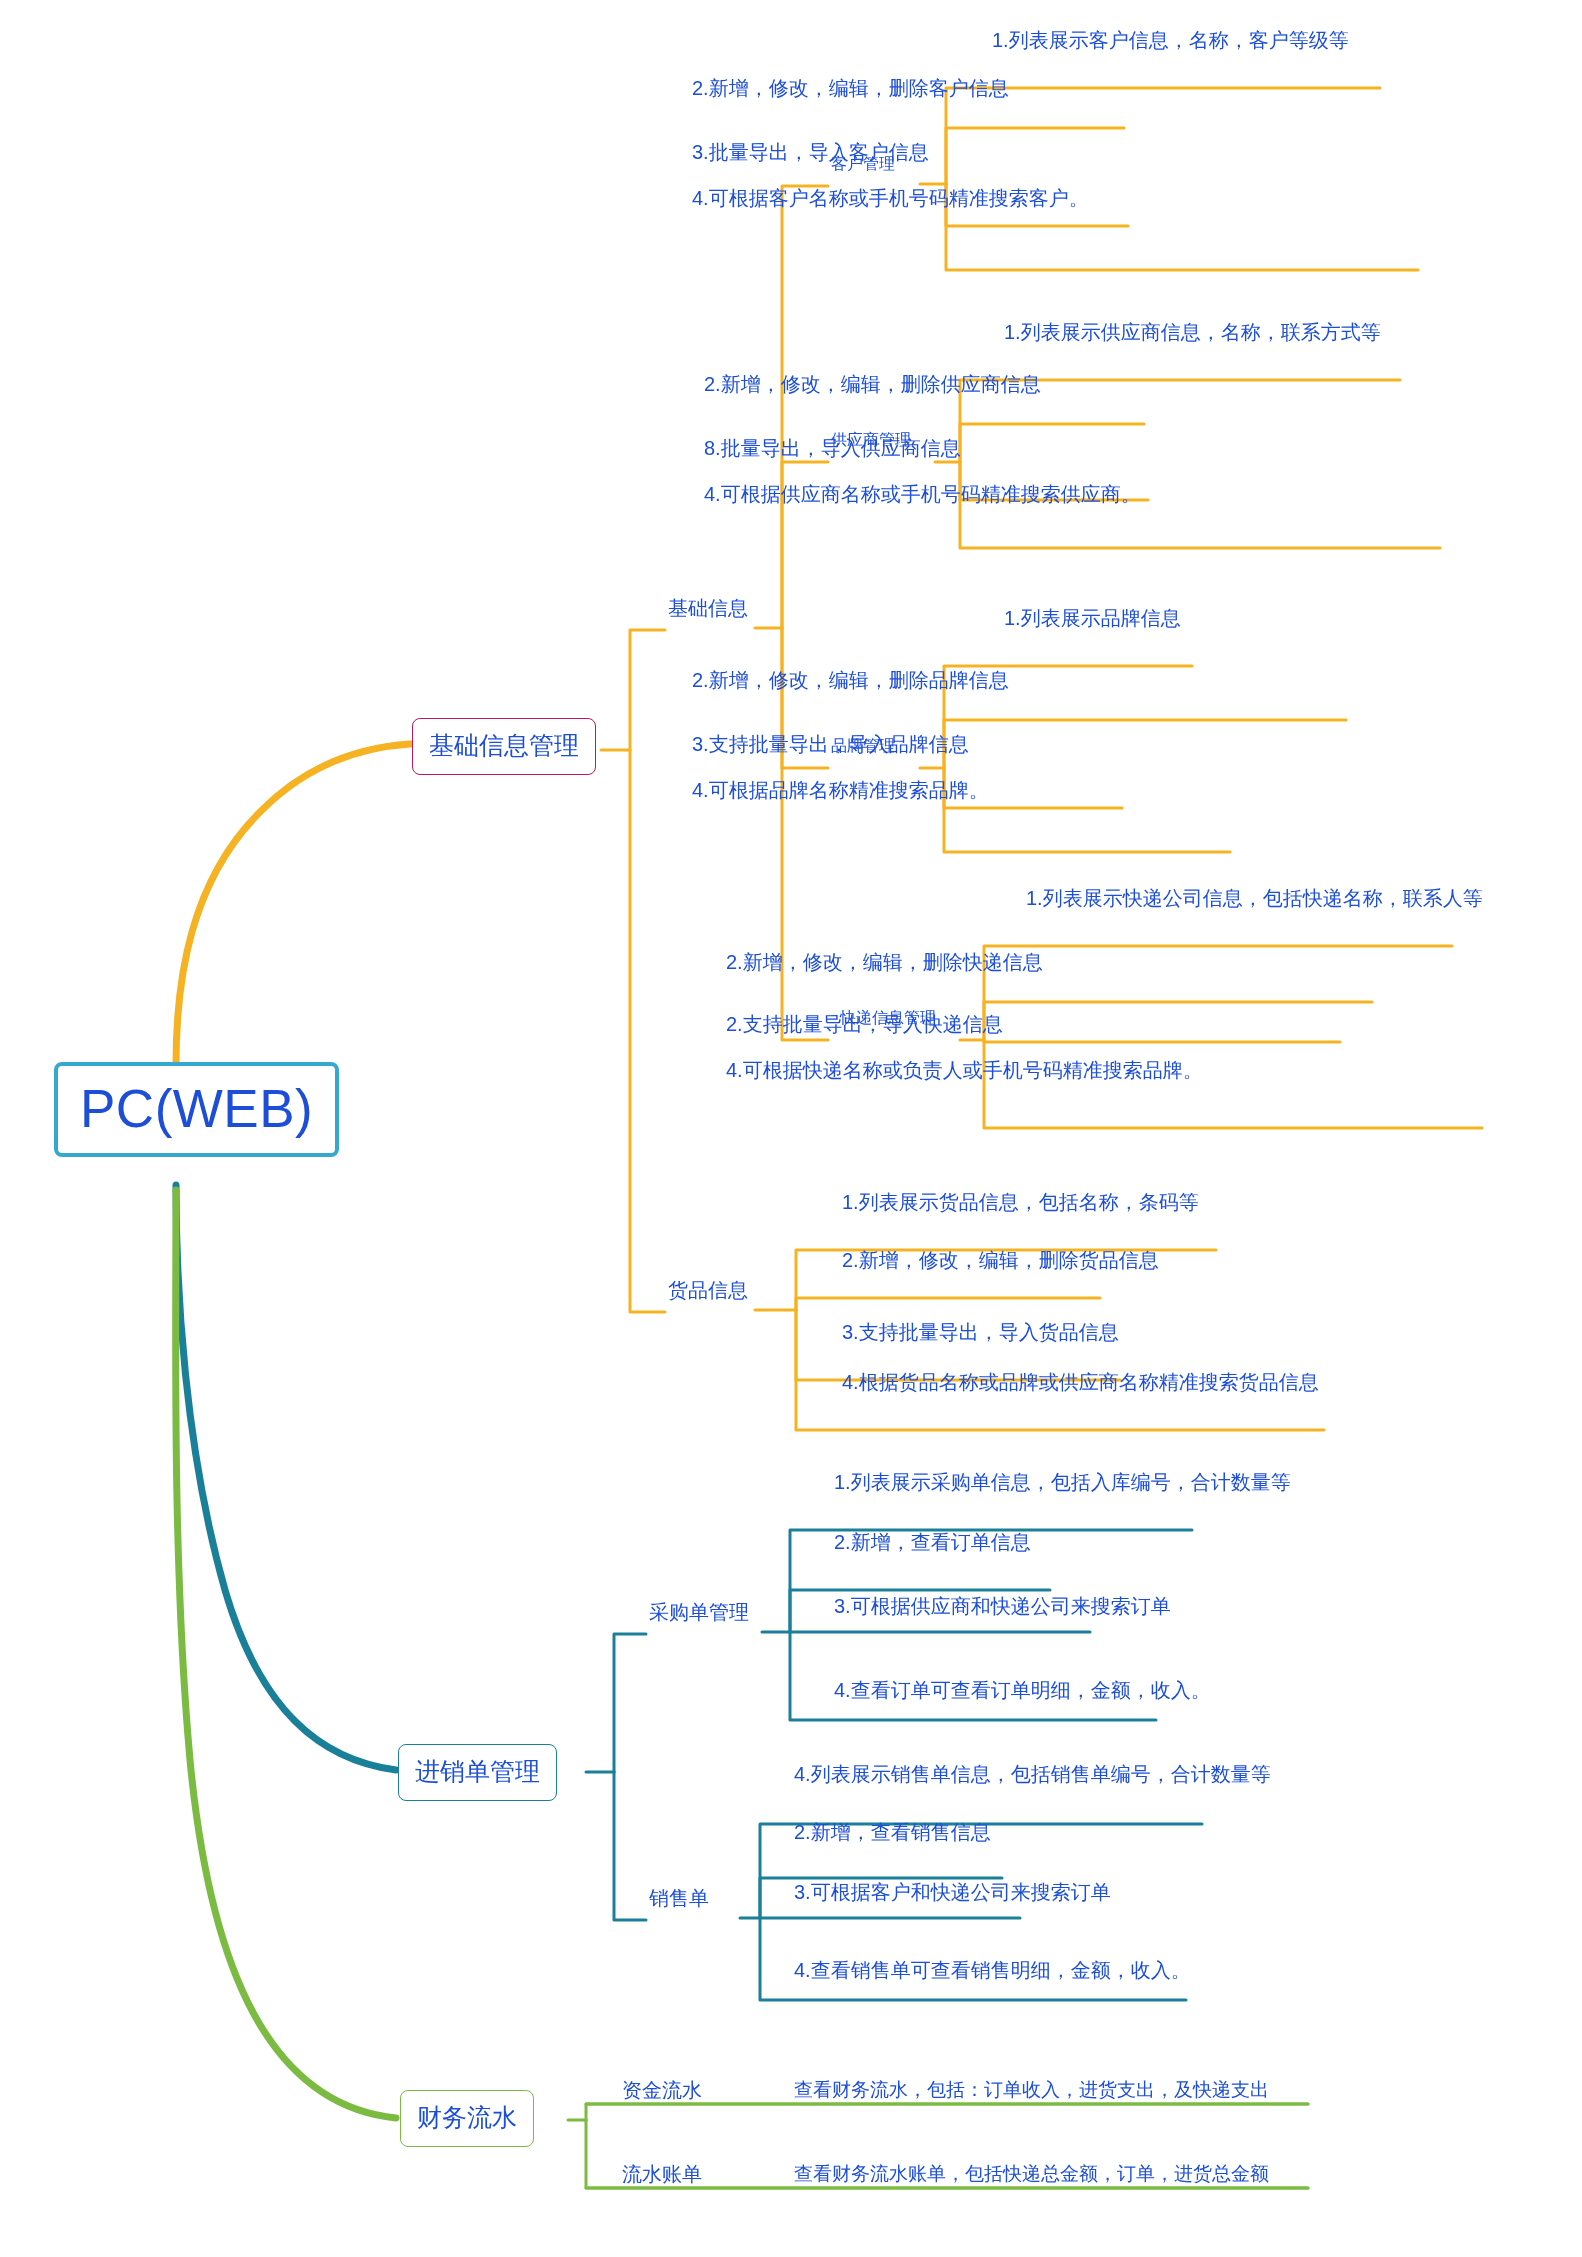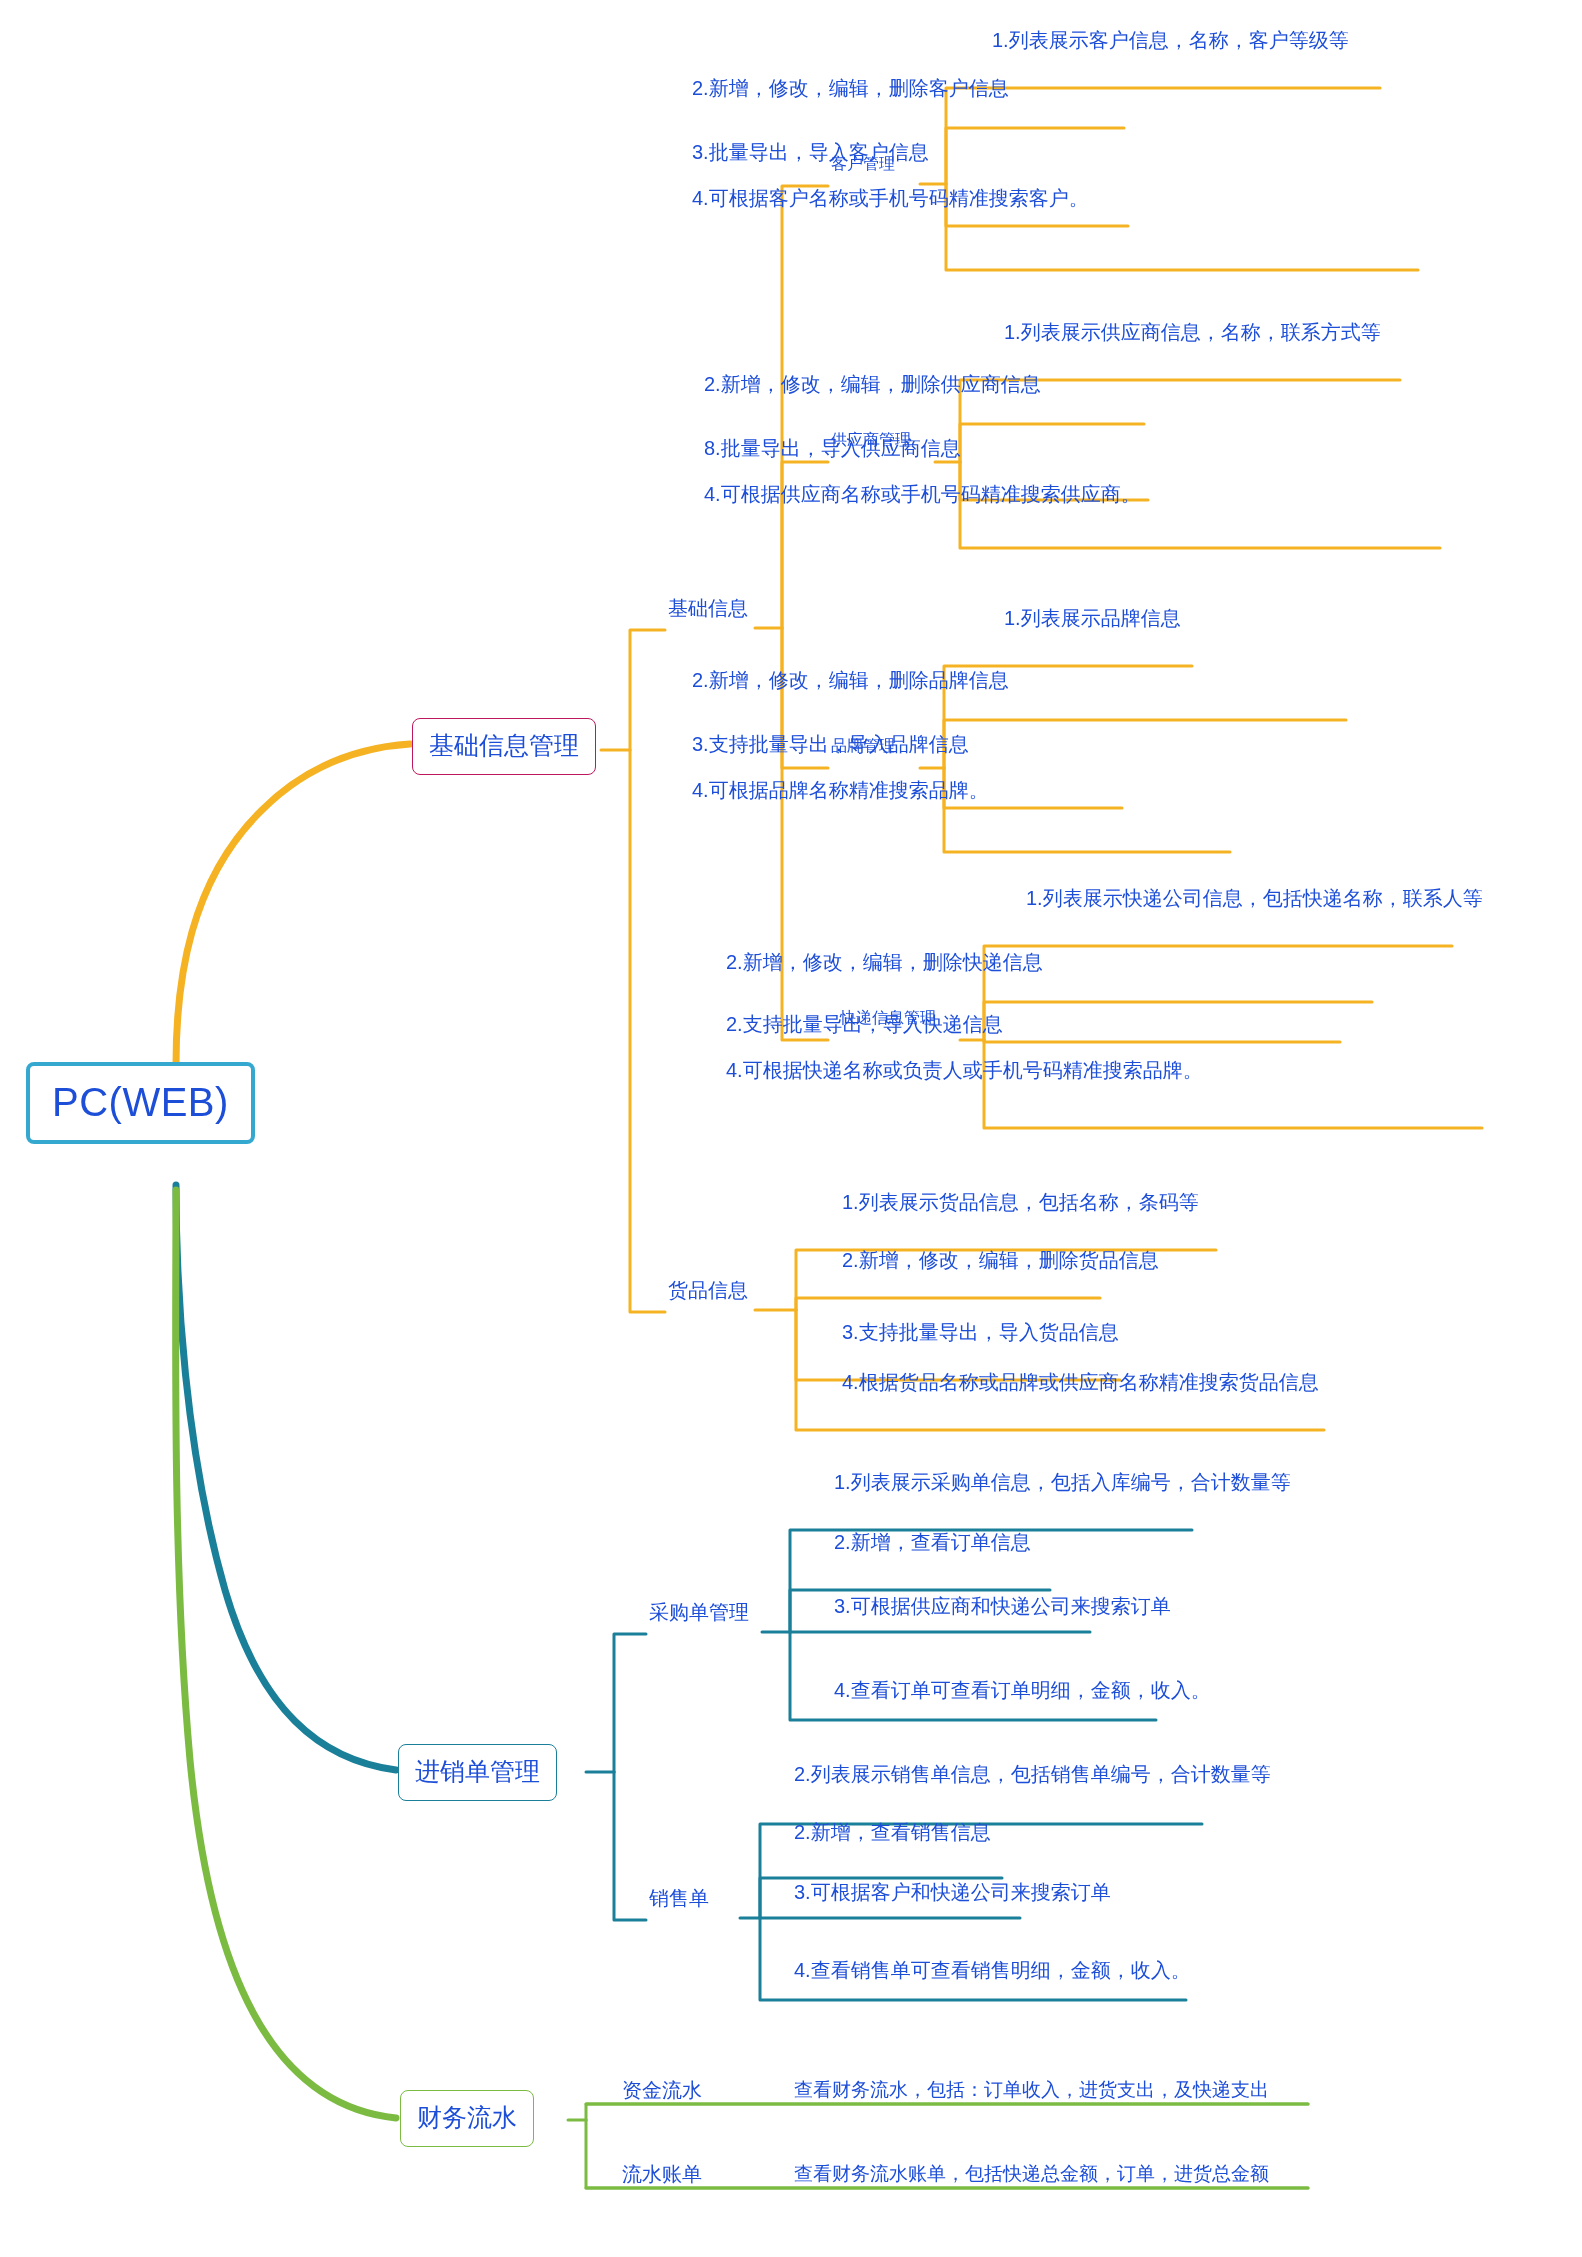--- a/index.html
+++ b/index.html
@@ -30,24 +30,25 @@
     position: absolute;
     box-sizing: border-box;
     white-space: nowrap;
     color: #1d4ed8;
   }
   
   .node.root {
     border: 4px solid #35a8d0;
     border-radius: 8px;
     background: #ffffff;
-    font-size: 40px;
+    font-size: 53px;
     line-height: 1;
     padding: 16px 22px 18px 22px;
     letter-spacing: 0.5px;
+    margin-left: 28px;
   }
   
   .node.lvl1 {
     border: 1px solid #be185d;
     border-radius: 8px;
     background: #ffffff;
     font-size: 25px;
     line-height: 1;
     padding: 14px 16px 16px 16px;
   }
@@ -197,21 +198,21 @@
 
   <div class="node lvl2" style="left:645px; top:1600px;">采购单管理</div>
 
   <div class="node lvl2" style="left:645px; top:1886px;">销售单</div>
 
   <div class="node leaf" style="left:830px; top:1470px;">1.列表展示采购单信息，包括入库编号，合计数量等</div>
   <div class="node leaf" style="left:830px; top:1530px;">2.新增，查看订单信息</div>
   <div class="node leaf" style="left:830px; top:1594px;text-align:right;">3.可根据供应商和快递公司来搜索订单</div>
   <div class="node leaf" style="left:830px; top:1678px;">4.查看订单可查看订单明细，金额，收入。</div>
 
-  <div class="node leaf" style="left:790px; top:1762px;">2.列表展示销售单信息，包括销售单编号，合计数量等</div>
+  <div class="node leaf" style="left:790px; top:1762px;">4.列表展示销售单信息，包括销售单编号，合计数量等</div>
   <div class="node leaf" style="left:790px; top:1820px;">2.新增，查看销售信息</div>
   <div class="node leaf" style="left:790px; top:1880px;">3.可根据客户和快递公司来搜索订单</div>
   <div class="node leaf" style="left:790px; top:1958px;">4.查看销售单可查看销售明细，金额，收入。</div>
 
   <div class="node lvl1 green" style="left:400px; top:2090px;">财务流水</div>
 
   <div class="node lvl2" style="left:618px; top:2078px;">资金流水</div>
 
   <div class="node lvl2" style="left:618px; top:2162px;">流水账单</div>
 

